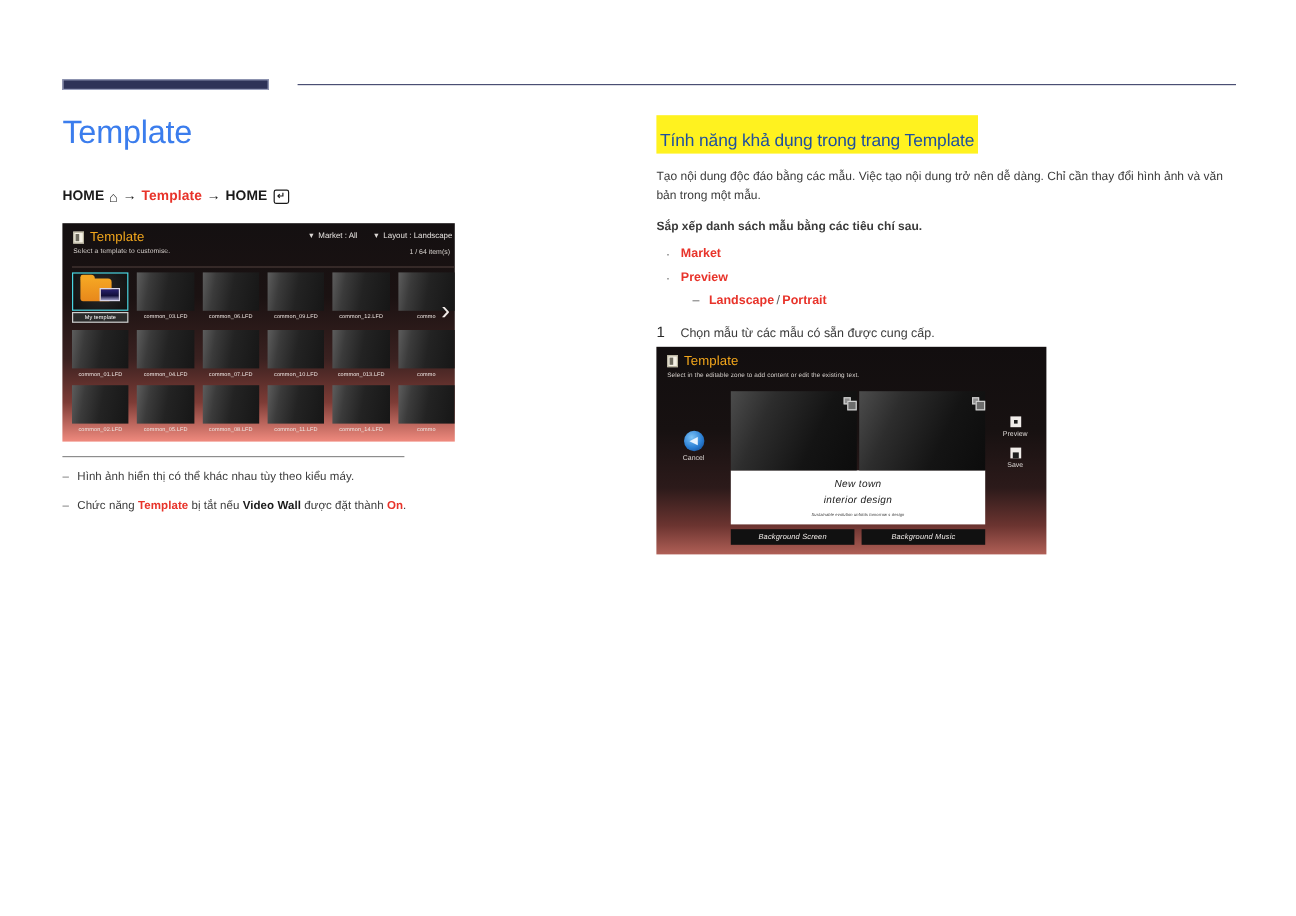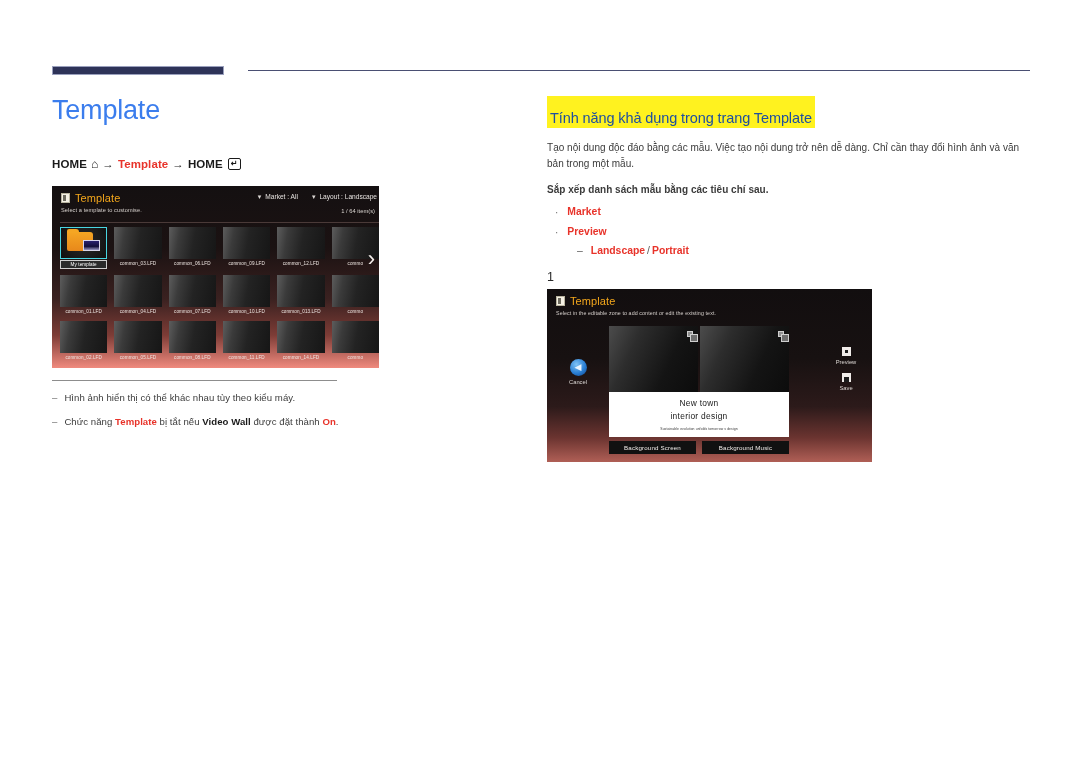--- a/index.html
+++ b/index.html
@@ -146,21 +146,21 @@
   
   .shot2 {
     position:absolute; left:547px; top:289px; width:325px; height:173px;
     background: linear-gradient(to bottom, #120e0f 0%, #171111 40%, #2c1a1a 68%, #6b3430 86%, #b05f56 100%);
     overflow:hidden;
   }
   .s2-title-row { position:absolute; left:9px; top:6px; display:flex; align-items:center; gap:5px; }
   .s2-title { font-size:11px; color:#f3a71c; letter-spacing:0.1px; }
   .s2-sub { position:absolute; left:9px; top:21px; font-size:5.3px; color:#d6d0cc; letter-spacing:0.1px; }
 
-  .canvas { position:absolute; left:62px; top:37px; width:180px; }
+  .canvas { position:absolute; left:62px; top:37px; width:212px;font-style:italic; }
   .zones { display:flex; gap:2px; }
   .zone {
     flex:1; height:66px; position:relative;
     background: linear-gradient(115deg, #4c4c4c 0%, #2d2d2d 28%, #141414 65%, #0c0c0c 100%);
   }
   .zone-ic {
     position:absolute; right:5px; top:5px; width:6px; height:6px;
     border:1px solid #cfcfcf; background:#8f8f8f;
   }
   .zone-ic::after{
@@ -372,20 +372,21 @@
         <span>Preview</span>
       </div>
       <div class="sub">
         <span class="dash2">–</span>
         <span><span class="kw">Landscape</span><span class="slash">/</span><span class="kw">Portrait</span></span>
       </div>
     </div>
 
     <div class="step">
       <span class="step-num">1</span>
+      <span class="step-txt">Chọn mẫu từ các mẫu có sẵn được cung cấp.</span>
     </div>
   </div>
 
   <div class="shot2">
     <div class="s2-title-row">
       <span class="s1-appicon"></span>
       <span class="s2-title">Template</span>
     </div>
     <div class="s2-sub">Select in the editable zone to add content or edit the existing text.</div>
 

